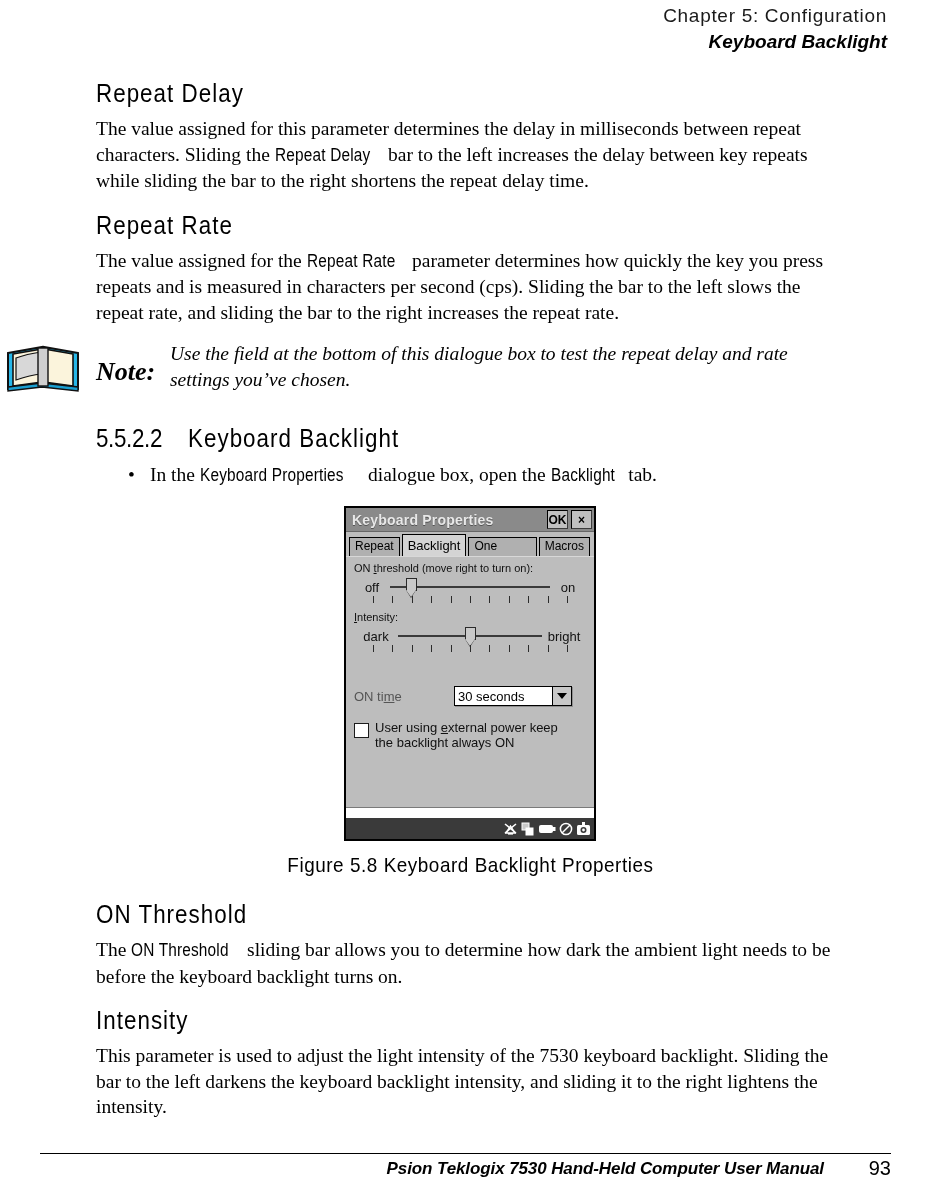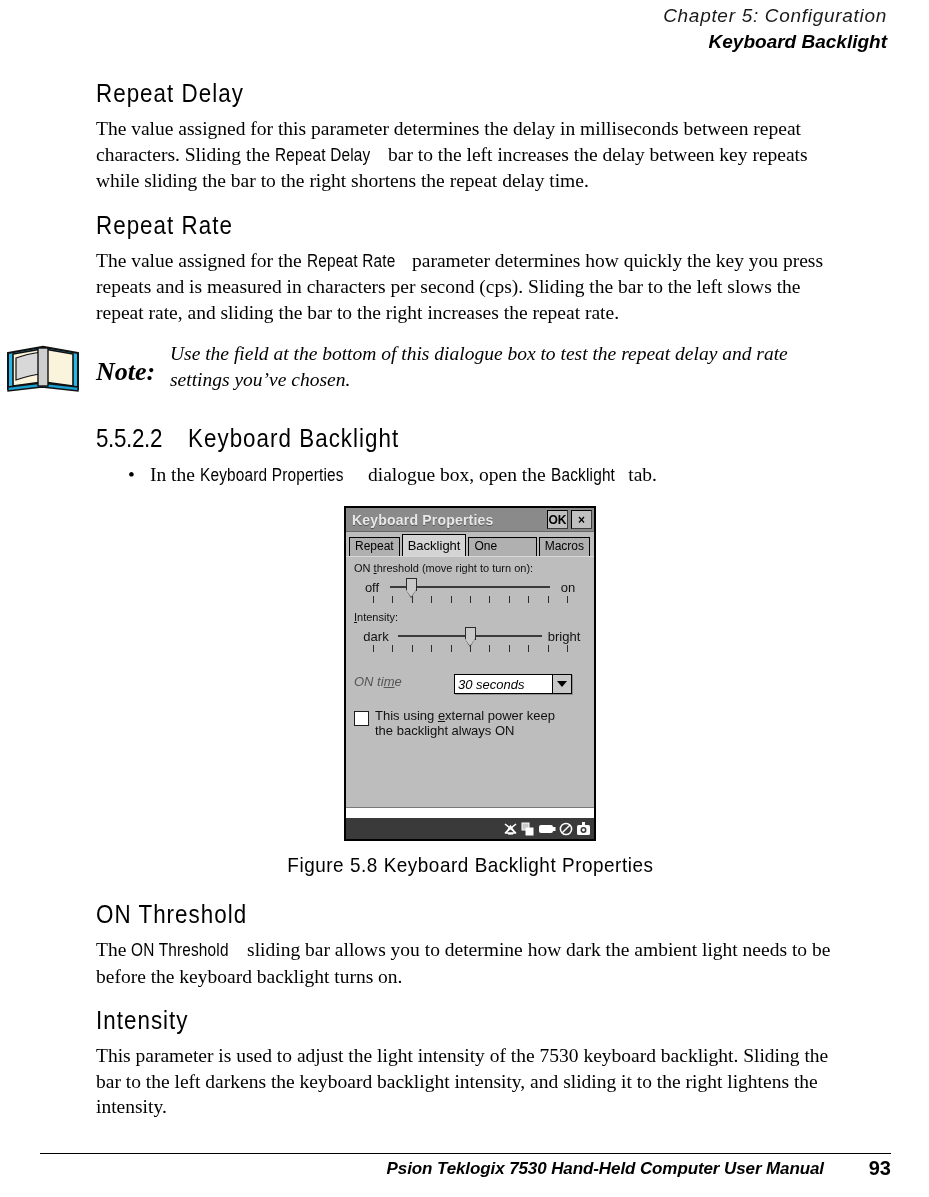--- a/index.html
+++ b/index.html
@@ -18,21 +18,20 @@
 
   
   .page-header {
     position: absolute;
     top: 4px;
     right: 42px;
     text-align: right;
     font-family: "Liberation Sans", sans-serif;
   }
   .page-header .chapter-line {
-    font-style: italic;
     font-size: 19px;
     letter-spacing: 0.7px;
     line-height: 24px;
     color: #1a1a1a;
   }
   .page-header .section-line {
     font-style: italic;
     font-weight: bold;
     font-size: 19px;
     line-height: 24px;
@@ -296,22 +295,22 @@
   .ticks .tick {
     position: absolute;
     top: 0;
     width: 1px;
     height: 7px;
     background: #2b2b2b;
   }
 
   .ontime-row {
     display: flex;
-    margin-top: 20px;
-    font-style: italic;
+    align-items: center;
+    margin-top: 32px;
   }
   .ontime-label {
     font-size: 13px;
     color: #555;
     width: 100px;
   }
   .combo {
     width: 118px;
     height: 20px;
     background: #ffffff;
@@ -420,21 +419,21 @@
     font-style: italic;
     font-weight: bold;
     font-size: 17px;
     letter-spacing: -0.1px;
   }
   .footer-page {
     position: absolute;
     right: 38px;
     top: 4px;
     font-family: "Liberation Sans", sans-serif;
-    font-weight: bold;
+    font-weight: normal;
     font-size: 20px;
   }
 </style>
 </head>
 <body>
 
 <div class="page-header">
   <div class="chapter-line">Chapter  5:  Configuration</div>
   <div class="section-line">Keyboard Backlight</div>
 </div>
@@ -541,21 +540,21 @@
             <div class="val">30 seconds</div>
             <div class="arrowbtn">
                 <i></i>
               </div>
           </div>
         </div>
 
         <div class="check-row">
           <div class="checkbox"></div>
           <div class="check-text">
-            <div><span>This using </span><u>e</u><span>xternal power keep</span></div>
+            <div><span>User using </span><u>e</u><span>xternal power keep</span></div>
             <div>the backlight always ON</div>
           </div>
         </div>
 
         <div class="panel-bottom-strip"></div>
       </div>
 
       <div class="taskbar">
         <span class="tb-ico">
           <svg width="15" height="14" viewBox="0 0 15 14">

